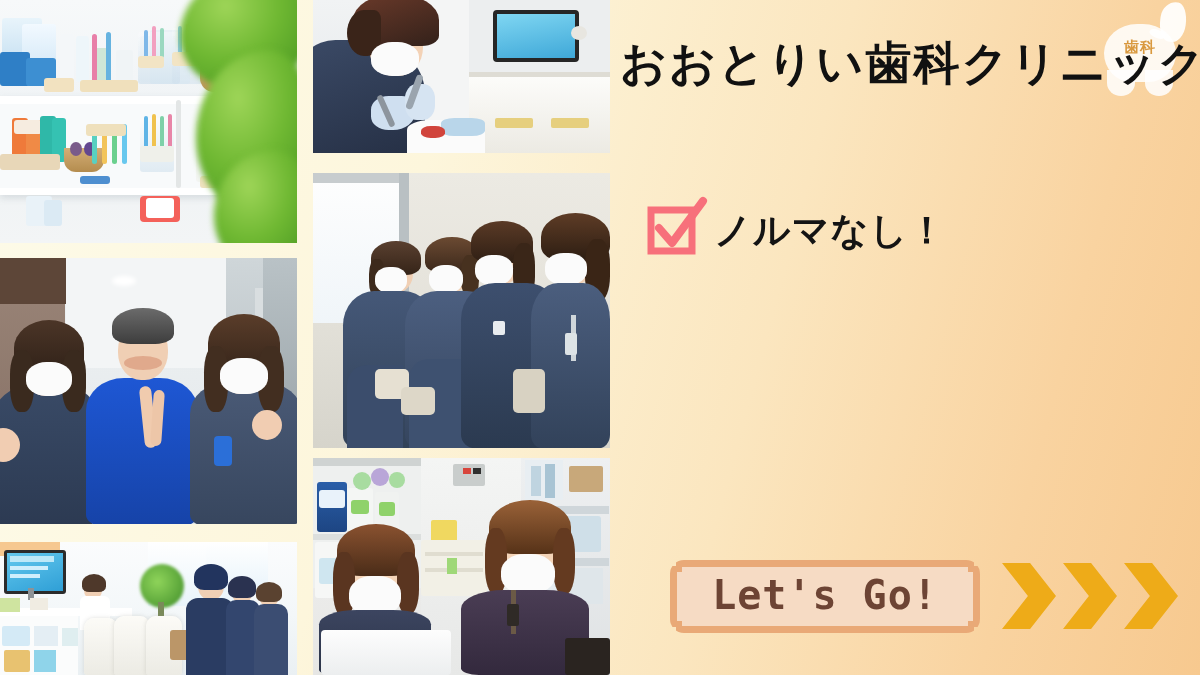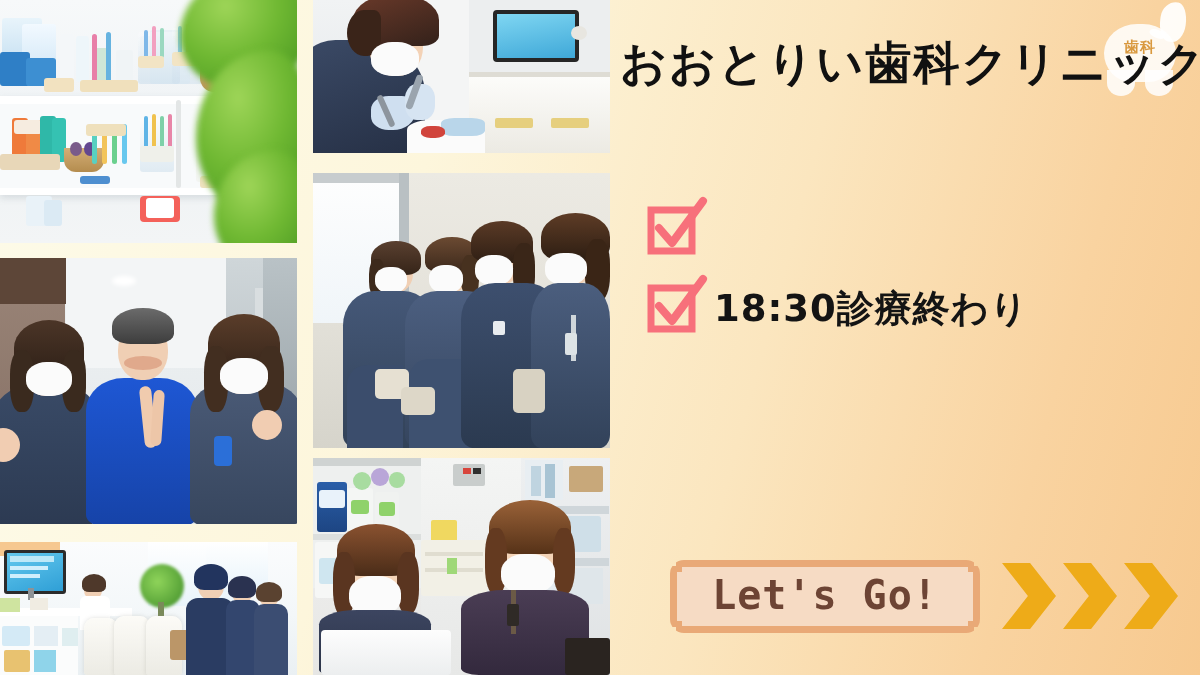--- a/index.html
+++ b/index.html
@@ -418,32 +418,24 @@
     <div class="list">
 
 
       <div class="li">
         <span class="cb">
           <svg viewBox="0 0 62 62" aria-hidden="true">
             <path d="M5 12 H46 V53 H5 Z" fill="none" stroke="#f7707b" stroke-width="7"></path>
             <path d="M13 30 L26 45 L57 3" fill="none" stroke="#f7707b" stroke-width="8" stroke-linecap="round" stroke-linejoin="round"></path>
           </svg>
         </span>
-      </div>
-
-
-      <div class="li">
-        <span class="cb">
-          <svg viewBox="0 0 62 62" aria-hidden="true">
-            <path d="M5 12 H46 V53 H5 Z" fill="none" stroke="#f7707b" stroke-width="7"></path>
-            <path d="M13 30 L26 45 L57 3" fill="none" stroke="#f7707b" stroke-width="8" stroke-linecap="round" stroke-linejoin="round"></path>
-          </svg>
-        </span>
-        <span class="litxt">18:30診療終わり</span>
-      </div>
+        <span class="litxt">ノルマなし！</span>
+      </div>
+
+
     </div>
 
     <div class="cta">
       <div class="btn">
         <div class="outer"></div>
         <div class="inner"></div>
         <div class="lbl">Let's Go!</div>
       </div>
       <div class="chevs">
         <div class="chev"></div>

